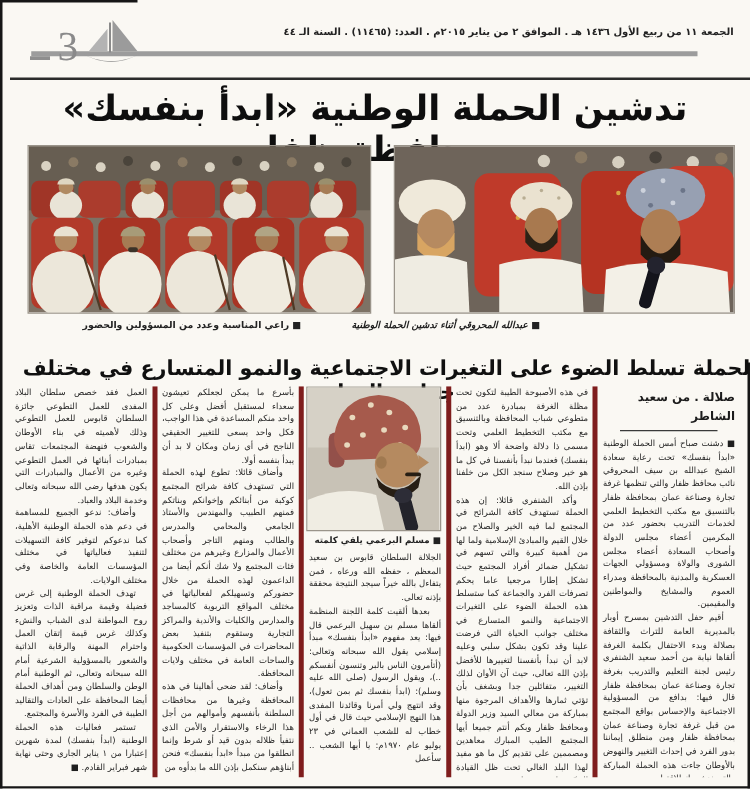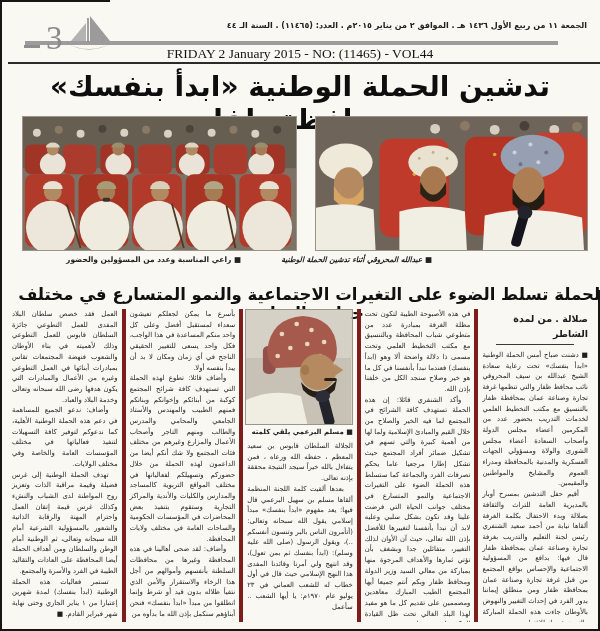--- a/index.html
+++ b/index.html
@@ -67,21 +67,20 @@
   <div class="masthead-dash"></div>
   <div class="page-num">3</div>
   <div class="dhow">
     <svg width="50" height="42" viewBox="0 0 50 42">
       <path d="M26,2 L46,27 L26,27 Z" fill="#9b9b9b"></path>
       <path d="M22,9 L7,27 L22,27 Z" fill="#b3b3b3"></path>
       <rect x="23.2" y="4" width="1.6" height="24" fill="#8a8a8a"></rect>
       <path d="M2,29 Q25,42 48,29 Q37,35 25,35 Q13,35 2,29 Z" fill="#8e8e8e"></path>
     </svg>
   </div>
-  <div class="date-en">FRIDAY 2 January 2015 - NO: (11465) - VOL44</div>
   <div class="dark-rule"></div>
 
   <h1 class="headline">تدشين الحملة الوطنية «ابدأ بنفسك» بمحافظة ظفار</h1>
 
   <div class="photos">
     <figure class="fig-left">
       <svg width="273" height="133" viewBox="0 0 275 135" preserveAspectRatio="none">
         <rect width="275" height="135" fill="#7d7265"></rect>
         <rect width="275" height="52" fill="#675e52"></rect>
         <g>
@@ -208,21 +207,21 @@
       </svg>
       <figcaption>■ عبدالله المحروقي أثناء تدشين الحملة الوطنية</figcaption>
     </figure>
   </div>
 
   <h2 class="subheadline">الحملة تسلط الضوء على التغيرات الاجتماعية والنمو المتسارع في مختلف جوانب الحياة</h2>
 
   <div class="body">
 
     <div class="col">
-      <p class="byline">صلالة . من لمدة الشاطر</p>
+      <p class="byline">صلالة . من سعيد الشاطر</p>
       <div class="byline-divider"></div>
       <p class="para">■ دشنت صباح أمس الحملة الوطنية «ابدأ بنفسك» تحت رعاية سعادة الشيخ عبدالله بن سيف المحروقي نائب محافظ ظفار والتي تنظمها غرفة تجارة وصناعة عمان بمحافظة ظفار بالتنسيق مع مكتب التخطيط العلمي لخدمات التدريب بحضور عدد من المكرمين أعضاء مجلس الدولة وأصحاب السعادة أعضاء مجلس الشورى والولاة ومسؤولي الجهات العسكرية والمدنية بالمحافظة ومدراء العموم والمشايخ والمواطنين والمقيمين.</p>
       <p class="para">أقيم حفل التدشين بمسرح أوبار بالمديرية العامة للتراث والثقافة بصلالة وبدء الاحتفال بكلمة الغرفة ألقاها نيابة من أحمد سعيد الشنفري رئيس لجنة التعليم والتدريب بغرفة تجارة وصناعة عمان بمحافظة ظفار قال فيها: بدافع من المسؤولية الاجتماعية والإحساس بواقع المجتمع من قبل غرفة تجارة وصناعة عمان بمحافظة ظفار ومن منطلق إيماننا بدور الفرد في إحداث التغيير والنهوض بالأوطان جاءت هذه الحملة المباركة والتي ندشن انطلاقتها</p>
     </div>
 
     <div class="col">
       <p class="para">في هذه الأصبوحة الطيبة لتكون تحت مظلة الغرفة بمبادرة عدد من متطوعي شباب المحافظة وبالتنسيق مع مكتب التخطيط العلمي وتحت مسمى ذا دلالة واضحة ألا وهو (ابدأ بنفسك) فعندما نبدأ بأنفسنا في كل ما هو خير وصلاح سنجد الكل من خلفنا بإذن الله.</p>
       <p class="para">وأكد الشنفري قائلا: إن هذه الحملة تستهدف كافة الشرائح في المجتمع لما فيه الخير والصلاح من خلال القيم والمبادئ الإسلامية ولما لها من أهمية كبيرة والتي تسهم في تشكيل ضمائر أفراد المجتمع حيث تشكل إطارا مرجعيا عاما يحكم تصرفات الفرد والجماعة كما ستسلط هذه الحملة الضوء على التغيرات الاجتماعية والنمو المتسارع في مختلف جوانب الحياة التي فرضت علينا وقد تكون بشكل سلبي وعليه لابد أن نبدأ بأنفسنا لتغييرها للأفضل بإذن الله تعالى، حيث آن الأوان لذلك التغيير، متفائلين جدا وبشغف بأن تؤتي ثمارها والأهداف المرجوة منها بمباركة من معالي السيد وزير الدولة ومحافظ ظفار وبكم أنتم جميعا أيها المجتمع الطيب المبارك معاهدين ومصممين على تقديم كل ما هو مفيد لهذا البلد الغالي تحت ظل القيادة الحكيمة لحضرة صاحب</p>
     </div>
 

